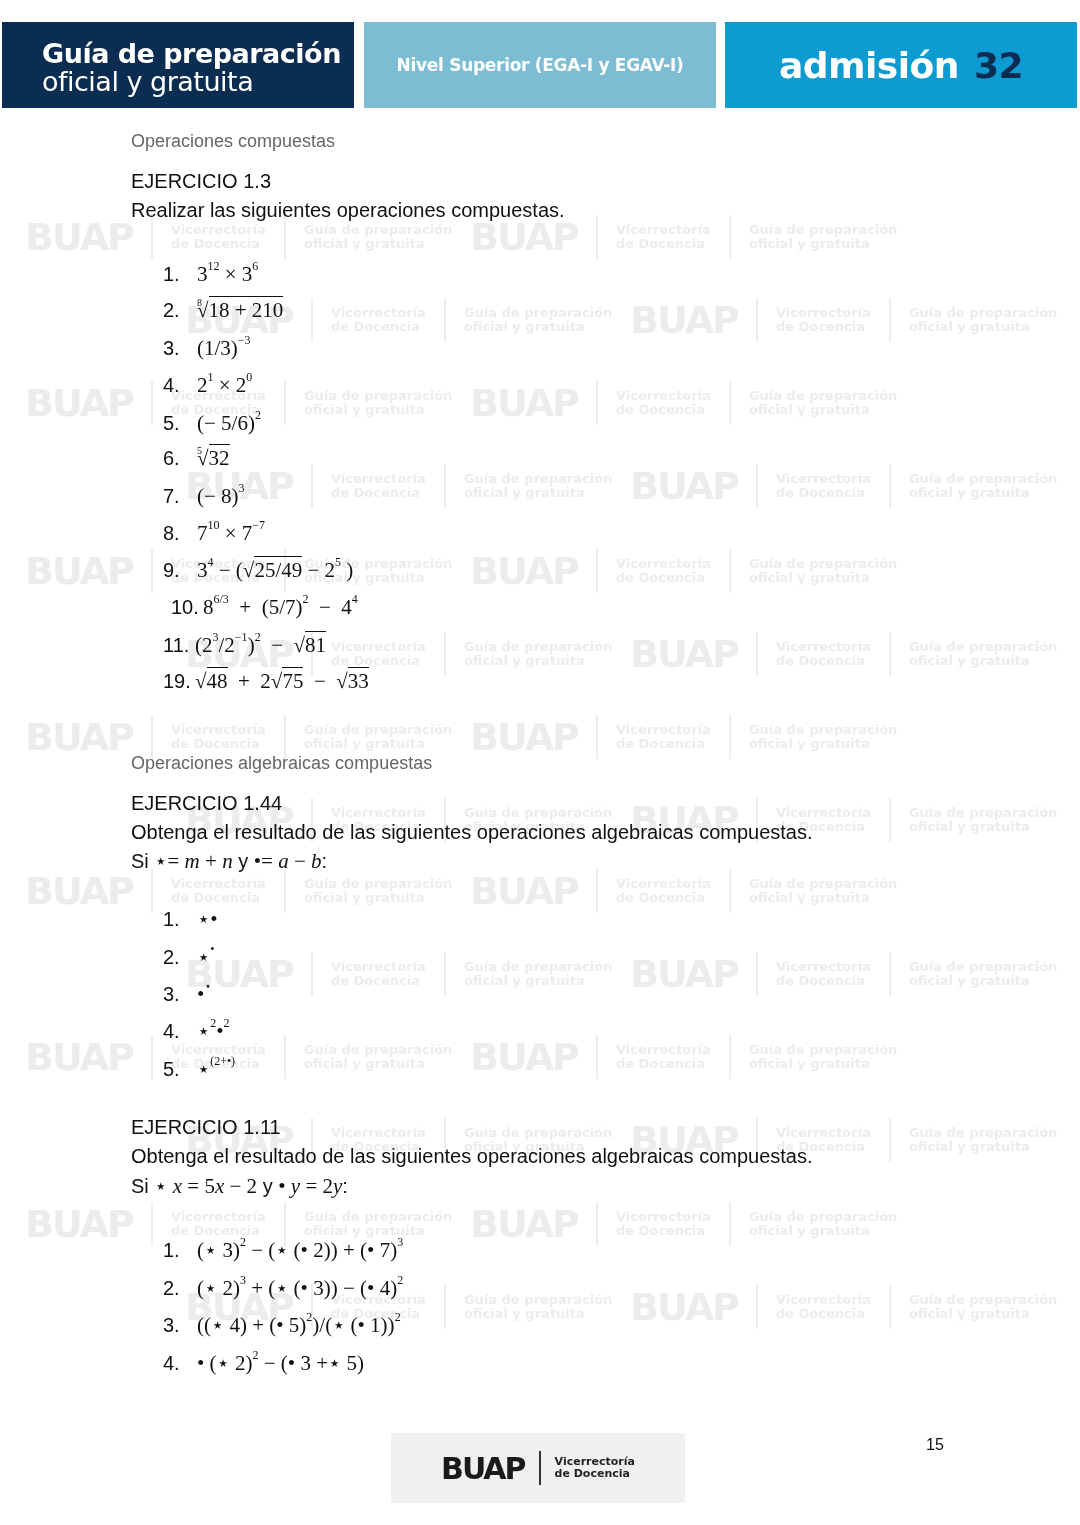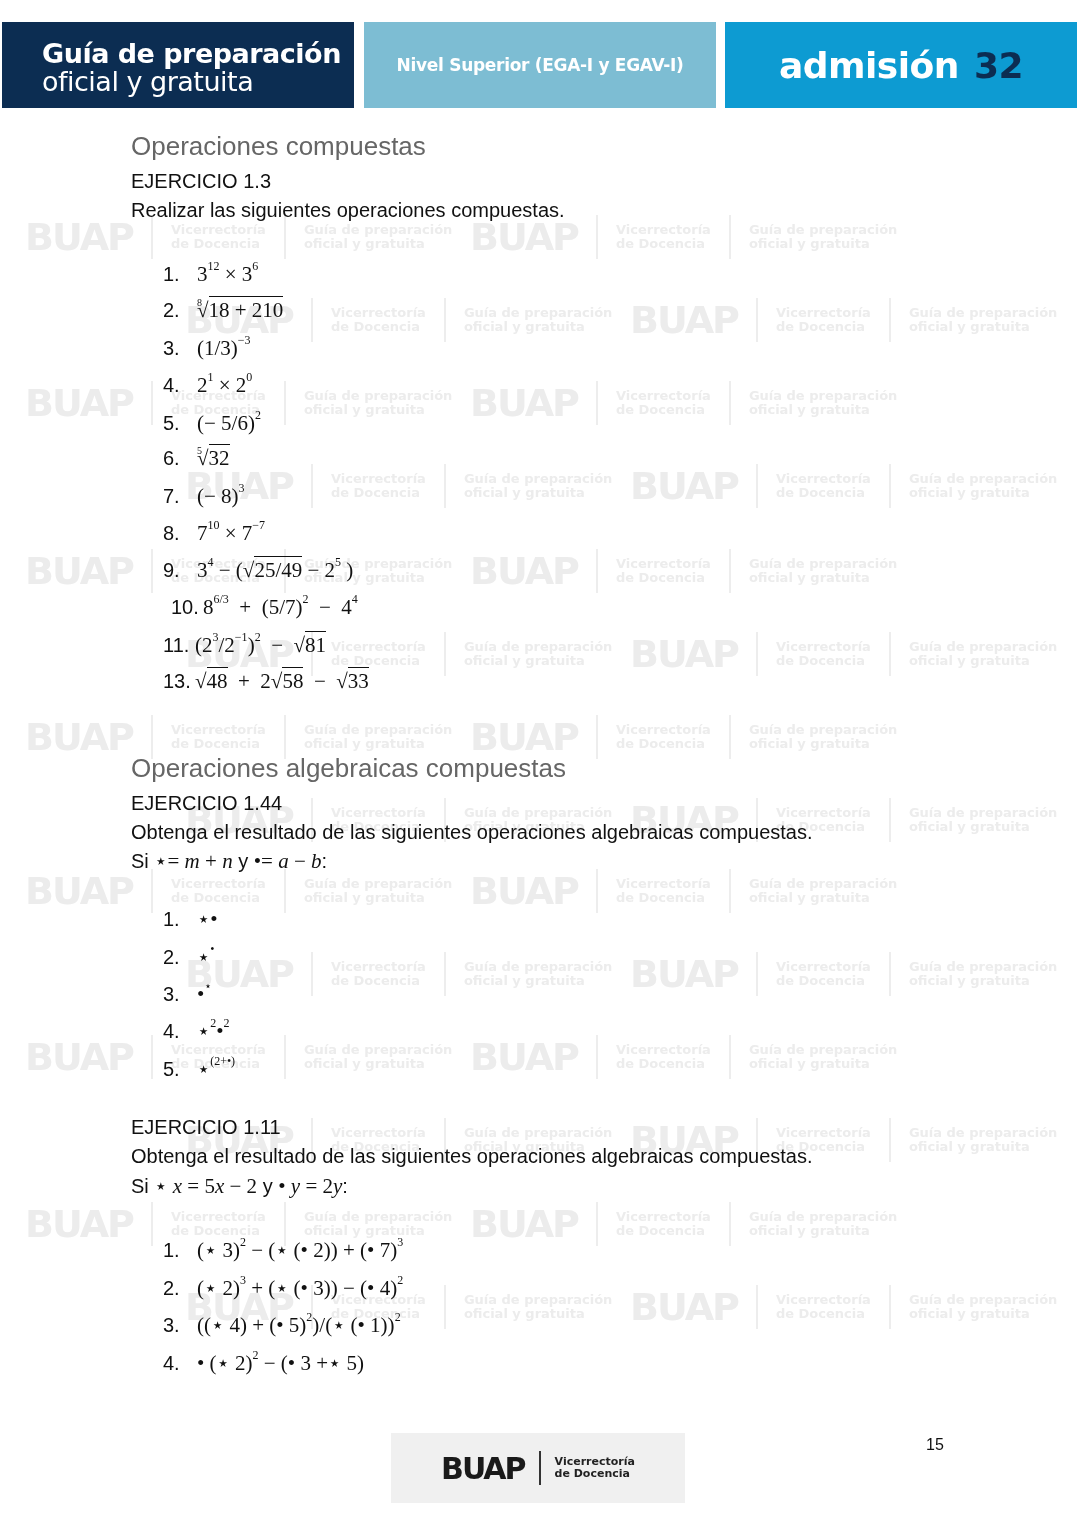--- a/index.html
+++ b/index.html
@@ -16,21 +16,21 @@
   .hdr-right .yr { color:#0c2d52; }
 
   
   .wm { position:absolute; display:flex; align-items:center; color:#ececec; pointer-events:none; }
   .wm .b { font-family:"DejaVu Sans", sans-serif; font-weight:bold; font-size:38px; letter-spacing:-2px; }
   .wm .sep { width:2px; height:44px; background:#ededed; margin:0 18px; }
   .wm .t { font-family:"DejaVu Sans", sans-serif; font-size:13px; line-height:14px; font-weight:bold; }
 
   
   .abs { position:absolute; }
-  .sec-title { font-size:26px; color:#666; }
+  .sec-title { font-size:18px; color:#666; }
   .ex-title { font-size:20px; color:#111; }
   .ex-desc { font-size:20px; color:#111; }
   .list { position:absolute; left:163px; }
   .item { position:absolute; left:0; font-size:20px; white-space:nowrap; display:flex; align-items:baseline; }
   .item .num { font-family:"Liberation Sans", sans-serif; width:34px; display:inline-block; }
   .item .num.wide { width:32px; }
   .math { font-family:"Liberation Serif", serif; font-size:21px; }
   sup { font-size:12px; vertical-align:0; position:relative; top:-11px; }
   .rad { border-top:1.5px solid #111; padding-top:1px; }
   .idx { font-size:10px; position:relative; top:-11px; margin-right:-5px; }
@@ -299,22 +299,22 @@
     </div>
   <div class="item" style="top:595px;margin-left:8px;">
       <span class="num wide">10.</span>
       <span class="math">8<sup>6/3</sup> &nbsp;+ &nbsp;(5/7)<sup>2</sup> &nbsp;− &nbsp;4<sup>4</sup></span>
     </div>
   <div class="item" style="top:633px;">
       <span class="num wide">11.</span>
       <span class="math">(2<sup>3</sup>/2<sup>−1</sup>)<sup>2</sup> &nbsp;− &nbsp;√<span class="rad">81</span></span>
     </div>
   <div class="item" style="top:669px;">
-      <span class="num wide">13.</span>
-      <span class="math">√<span class="rad">48</span> &nbsp;+ &nbsp;2√<span class="rad">58</span> &nbsp;− &nbsp;√<span class="rad">33</span></span>
+      <span class="num wide">19.</span>
+      <span class="math">√<span class="rad">48</span> &nbsp;+ &nbsp;2√<span class="rad">75</span> &nbsp;− &nbsp;√<span class="rad">33</span></span>
     </div>
 </div>
 
 <div class="abs sec-title" style="left:131px; top:753px;">Operaciones algebraicas compuestas</div>
 <div class="abs ex-title" style="left:131px; top:792px;">EJERCICIO 1.44</div>
 <div class="abs ex-desc" style="left:131px; top:821px;">Obtenga el resultado de las siguientes operaciones algebraicas compuestas.</div>
 <div class="abs ex-desc" style="left:131px; top:849px;">
   <span>Si</span>
   <span class="math">⋆= <i>m</i> + <i>n</i></span> y <span class="math">•= <i>a</i> − <i>b</i></span>:
 </div>

